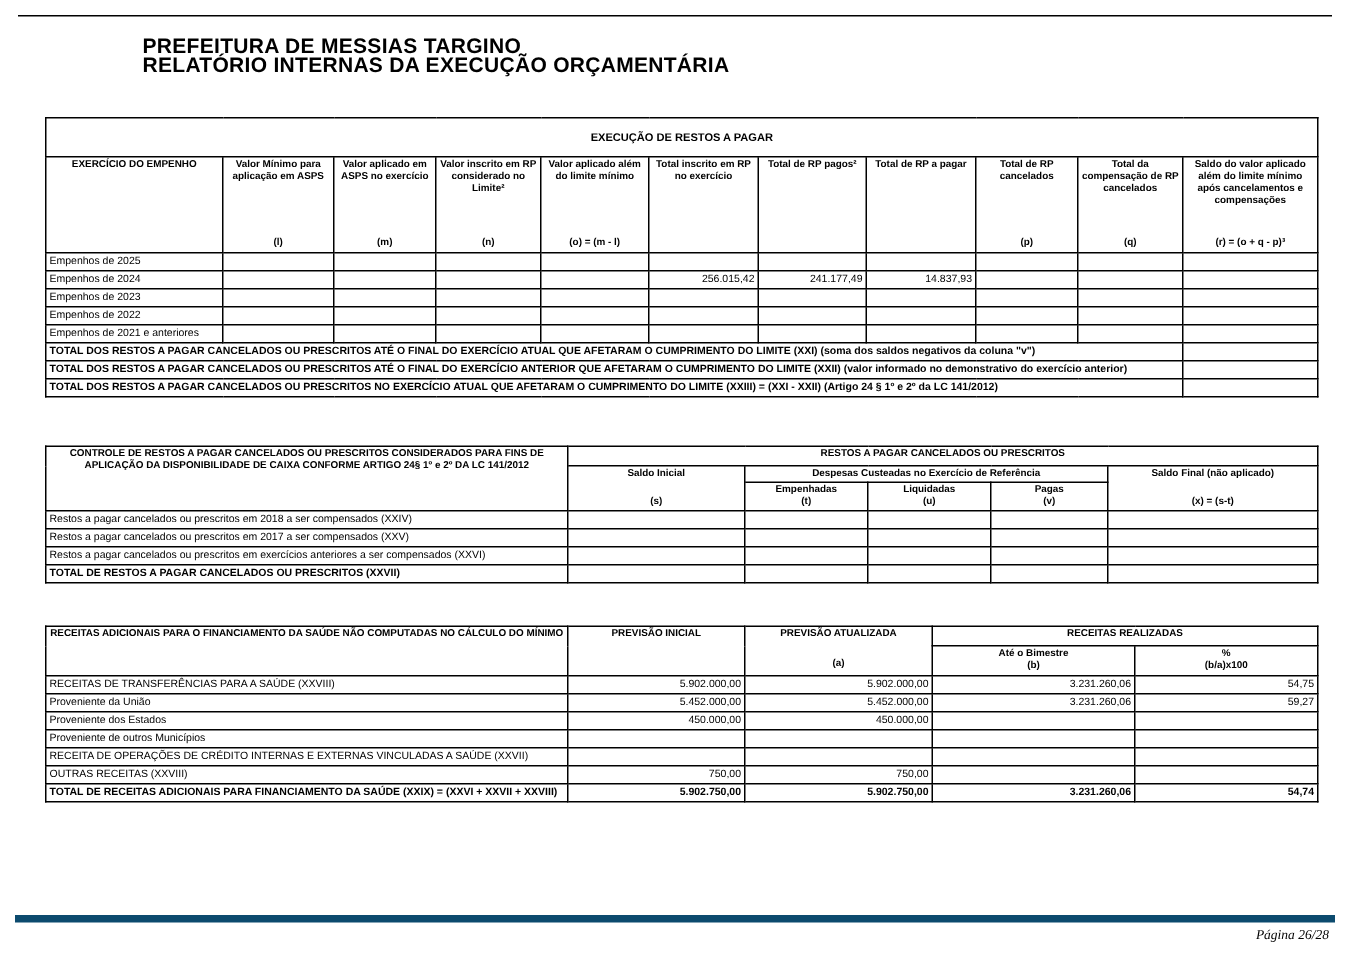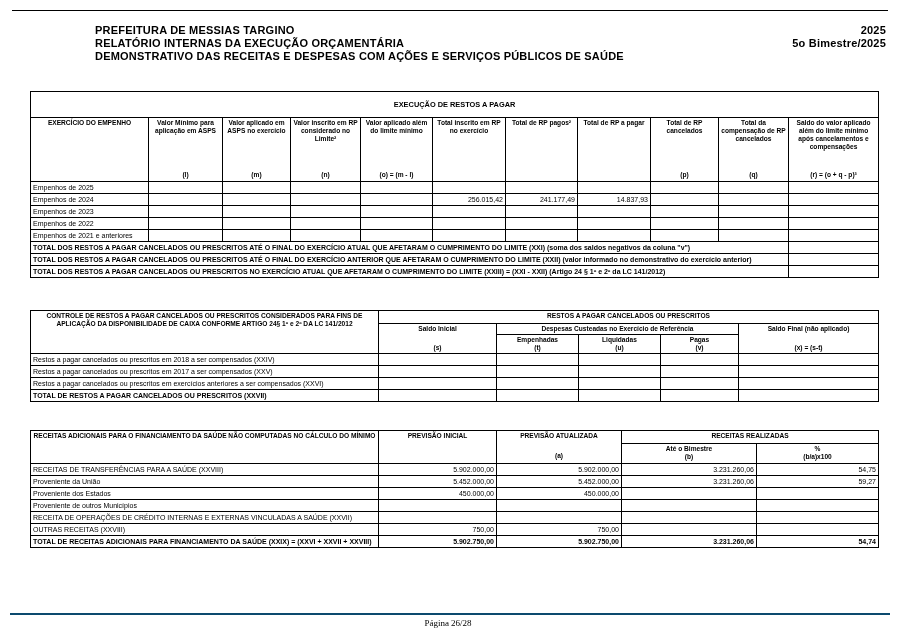--- a/index.html
+++ b/index.html
@@ -1,20 +1,20 @@
 <!DOCTYPE html>
 <html><head>
 <meta charset="utf-8">
 <style>
   *{margin:0;padding:0;box-sizing:border-box;}
   html,body{background:#fff;}
   body{width:900px;height:636px;color:#000;font-family:"Liberation Sans",sans-serif;overflow:hidden;}
   .page{position:relative;width:900px;height:636px;padding:10px 12px;}
   .rule-top{border-top:1px solid #000;width:876px;}
-  .hdr-block{display:flex;justify-content:space-between;margin:13px 2px 0 83px;font-weight:700;font-size:11px;line-height:13px;letter-spacing:.2px;}
+  .hdr-block{display:flex;justify-content:space-between;margin:13px 2px 0 83px;font-weight:700;font-size:14px;line-height:13px;letter-spacing:.2px;}
   .hdr-right{text-align:right;}
   table.rpt{border-collapse:collapse;table-layout:fixed;width:848px;margin-left:18px;}
   .rpt th,.rpt td{border:1px solid #000;padding:1px 2px;vertical-align:top;font-size:7px;line-height:9px;overflow:hidden;}
   .rpt th{font-weight:700;font-size:6.6px;line-height:8px;text-align:center;}
   .ttl th{font-size:7.4px;height:26px;vertical-align:middle;}
   .hw{display:flex;flex-direction:column;justify-content:space-between;}
   .hwA{height:60px;}
   .hwB{height:27px;}
   .hwC{height:15px;}
   .hwD{height:28px;}
@@ -27,37 +27,32 @@
   .t2 tr.t2r2 th{height:11px;}
   .t2 tr.t2r3 th{height:19px;}
   .t3 tr.t3r1 th{height:13px;}
   .t3 tr.t3r2 th{height:20px;}
   .left-title{vertical-align:middle;}
   tr.dr td{height:10px;}
   .lbl{text-align:left;}
   .num{text-align:right;white-space:nowrap;}
   .b{font-weight:700;}
   .ind{padding-left:10px;}
-  .footer{position:absolute;left:10px;right:10px;bottom:8px;border-top:2px solid #0c4a6e;text-align:center;font-family:"Liberation Serif",serif;font-size:9px;padding:3px 4px 0 0;}
+  .footer{position:absolute;left:10px;right:10px;bottom:8px;border-top:5px solid #0c4a6e;text-align:right;font-family:"Liberation Serif",serif;font-style:italic;font-size:9px;padding:3px 4px 0 0;}
 </style>
 </head>
 <body>
 
 <div class="page">
   <div class="rule-top"></div>
 
   <div class="hdr-block">
     <div class="hdr-left">
       <div>PREFEITURA DE MESSIAS TARGINO</div>
       <div>RELATÓRIO INTERNAS DA EXECUÇÃO ORÇAMENTÁRIA</div>
-      <div>DEMONSTRATIVO DAS RECEITAS E DESPESAS COM AÇÕES E SERVIÇOS PÚBLICOS DE SAÚDE</div>
-    </div>
-    <div class="hdr-right">
-      <div>2025</div>
-      <div>5o Bimestre/2025</div>
     </div>
   </div>
 
   <table class="rpt t1">
     <colgroup>
       <col style="width:118px">
         <col style="width:74px">
         <col style="width:68px">
         <col style="width:70px">
       <col style="width:72px">

